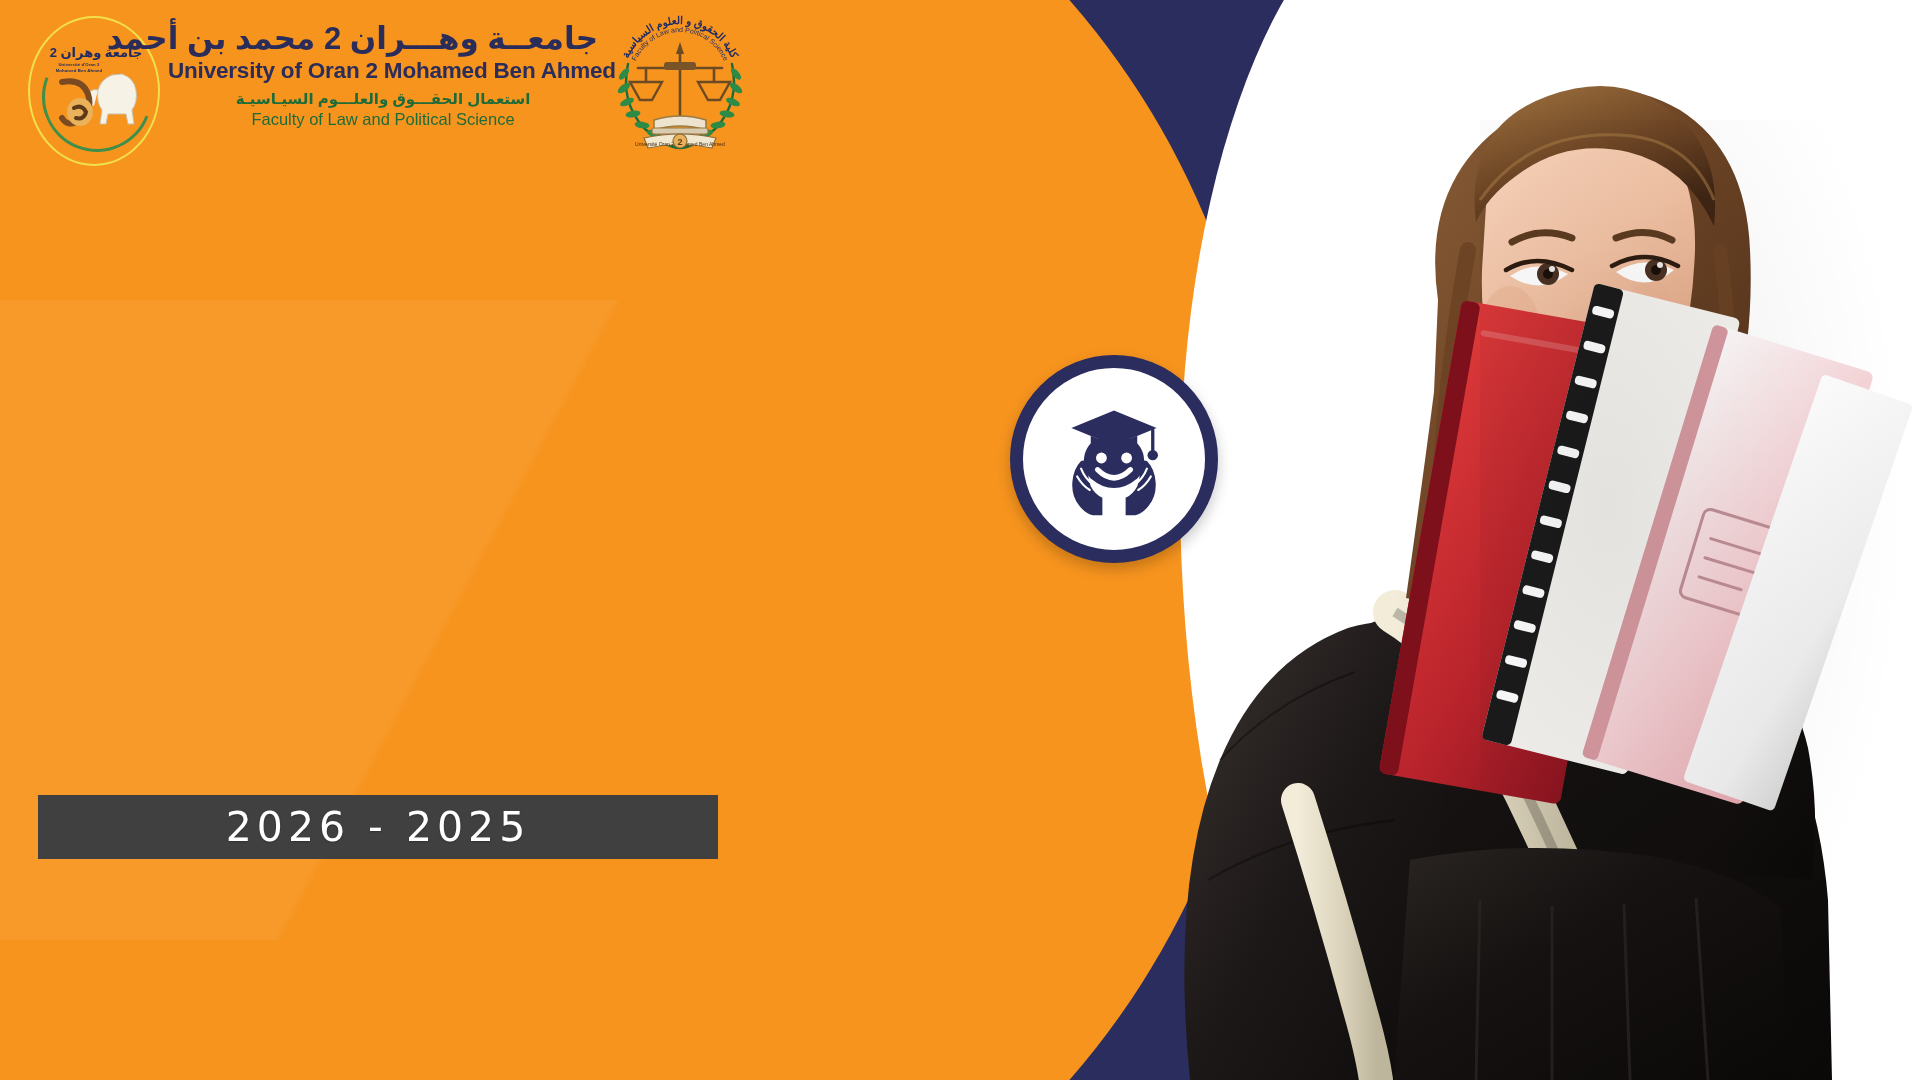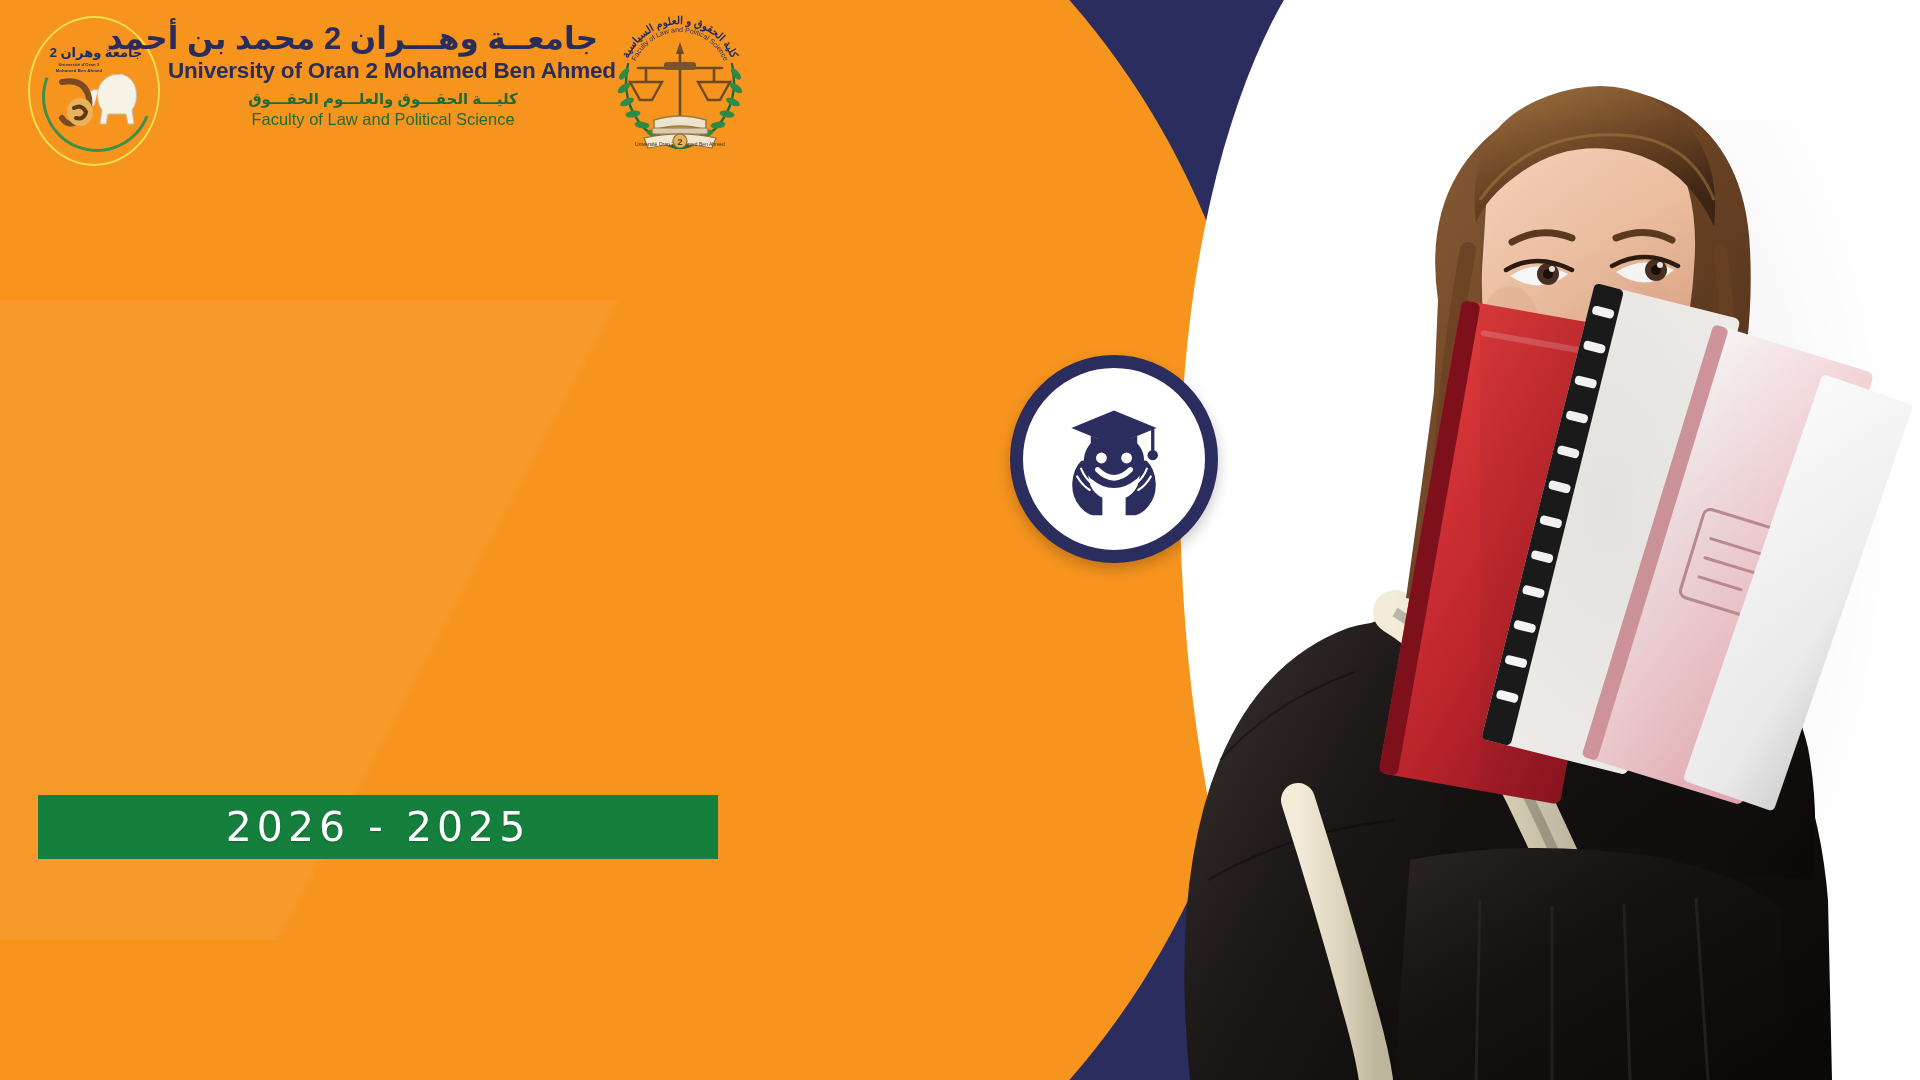--- a/index.html
+++ b/index.html
@@ -57,21 +57,21 @@
   .fac-seal{position:absolute;left:608px;top:2px;width:144px;height:152px;}
 
   
   .title-wrap{position:absolute;left:40px;top:352px;width:740px;text-align:center;
       direction:rtl;color:#ffffff;}
   .title-l1,.title-l2{font-size:54px;font-weight:bold;line-height:1.52;
       text-shadow:0 2px 4px rgba(0,0,0,.10);white-space:nowrap;}
 
   
   .year-banner{position:absolute;left:38px;top:795px;width:680px;height:64px;
-      background:#15803d;display:flex;align-items:center;justify-content:center;}
+      background:#404040;display:flex;align-items:center;justify-content:center;}
   .year-text{color:#ffffff;font-size:41px;letter-spacing:5px;font-weight:400;
       font-family:"DejaVu Sans",sans-serif;text-shadow:0 1px 2px rgba(0,0,0,.25);}
 
   
   .badge{position:absolute;left:1010px;top:355px;width:208px;height:208px;border-radius:50%;
       background:#ffffff;border:13px solid #2B2D5F;box-sizing:border-box;
       box-shadow:0 6px 14px rgba(0,0,0,.22);
       display:flex;align-items:center;justify-content:center;}
   .badge svg{width:124px;height:124px;display:block;}
 
@@ -284,21 +284,21 @@
       <div class="ar">جامعة وهران 2</div>
       <div class="lat">
         <div>Université d'Oran 2</div>
         <div>Mohamed Ben Ahmed</div>
       </div>
     </div>
 
     <div class="uni-text">
       <div class="uni-ar">جامعــة وهـــران 2 محمد بن أحمد</div>
       <div class="uni-en">University of Oran 2 Mohamed Ben Ahmed</div>
-      <div class="fac-ar">كليـــة الحقـــوق والعلـــوم الحقـــوق</div>
+      <div class="fac-ar">استعمال الحقـــوق والعلـــوم السيـاسيـة</div>
       <div class="fac-en">Faculty of Law and Political Science</div>
     </div>
 
     <svg class="fac-seal" viewBox="0 0 144 152">
       <defs>
         <path id="arcAr" d="M 16 78 A 56 56 0 0 1 128 78"></path>
         <path id="arcEn" d="M 24 78 A 48 48 0 0 1 120 78"></path>
       </defs>
 
       <text font-size="10.5" font-weight="bold" fill="#1F2B63" font-family="'Liberation Sans',sans-serif">

